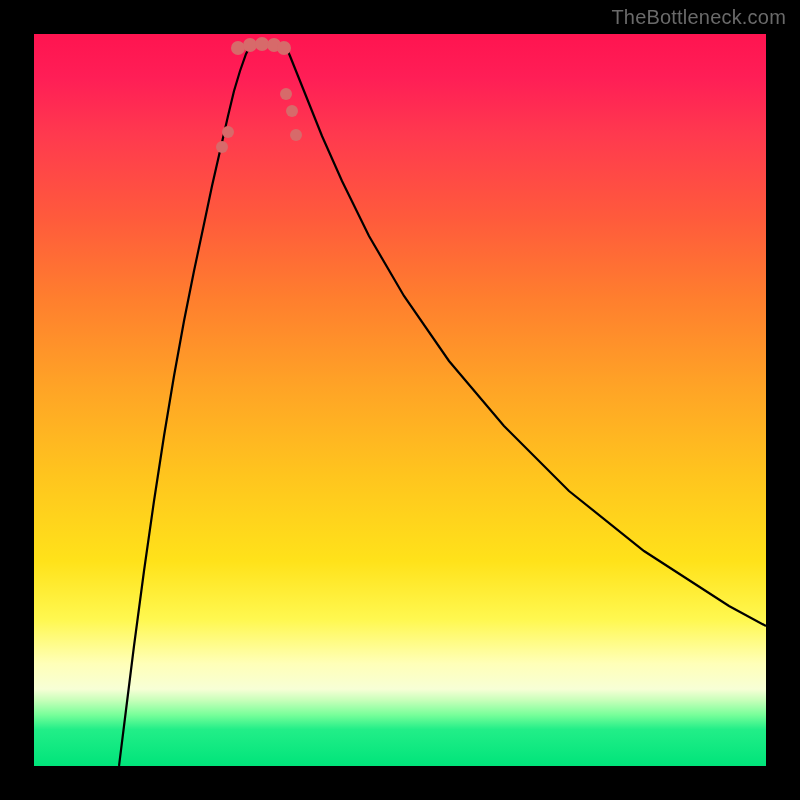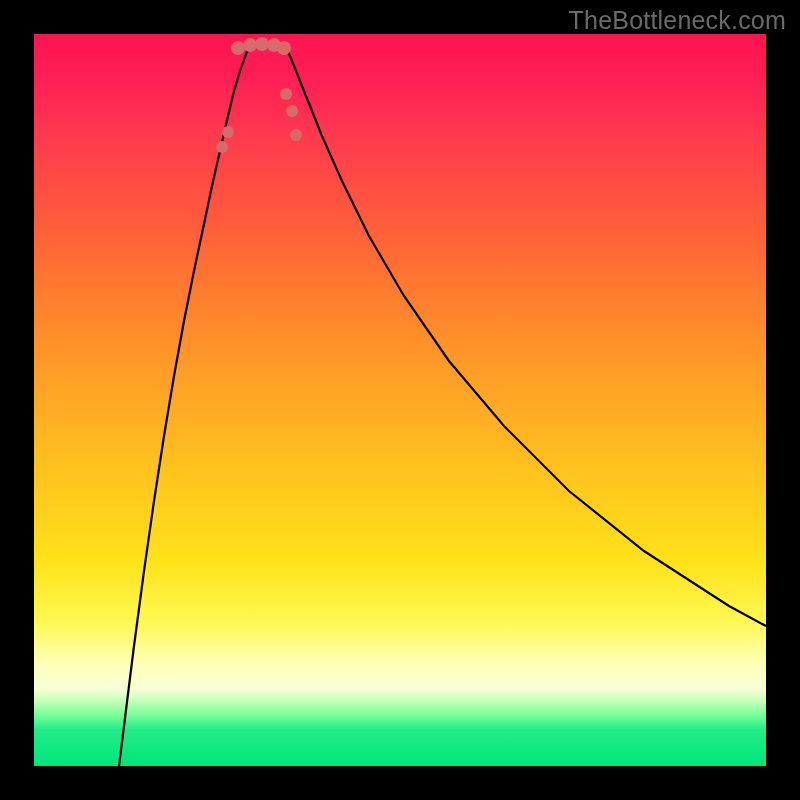--- a/index.html
+++ b/index.html
@@ -43,21 +43,21 @@
       #78ff9a 93%,
       #22ee88 95%,
       #00e47a 100%
     );
   }
   .watermark {
     position: absolute;
     top: 6px;
     right: 14px;
     color: #6a6a6a;
-    font-size: 25px;
+    font-size: 20px;
     letter-spacing: 0.2px;
     font-weight: 400;
   }
   svg.curve {
     position: absolute;
     left: 0;
     top: 0;
     width: 732px;
     height: 732px;
     overflow: visible;

